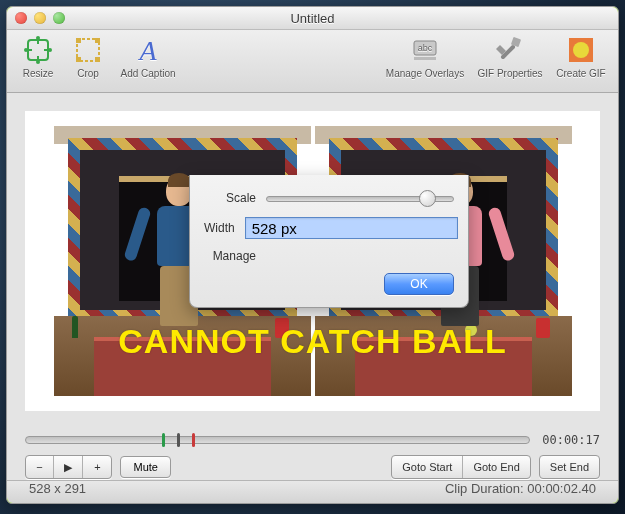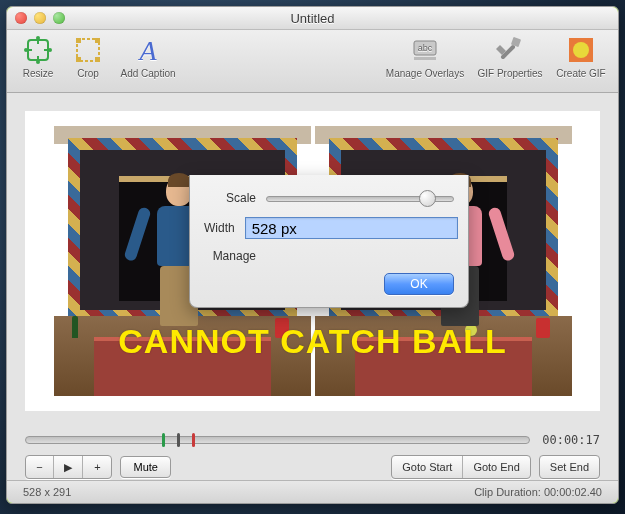--- a/index.html
+++ b/index.html
@@ -57,21 +57,21 @@
   .mark.playhead{left:30%;background:#555;}
   .mark.end{left:33%;background:#c83a3a;}
   .tcode{width:70px;text-align:right;font-family:Menlo,monospace;font-size:12px;color:#444;}
   
   .controls{position:absolute;left:18px;right:18px;top:360px;height:28px;display:flex;align-items:center;gap:8px;}
   .seg{display:flex;border:1px solid #9a9a9a;border-radius:4px;overflow:hidden;box-shadow:0 1px 0 #fff;background:linear-gradient(#fdfdfd,#e2e2e2);}
   .seg button{border:none;border-right:1px solid #b0b0b0;background:transparent;height:22px;min-width:28px;padding:0 10px;font-size:11px;cursor:pointer;color:#333;}
   .seg button:last-child{border-right:none;}
   .btn-single{border:1px solid #9a9a9a;border-radius:4px;background:linear-gradient(#fdfdfd,#e2e2e2);height:22px;padding:0 12px;font-size:11px;cursor:pointer;box-shadow:0 1px 0 #fff;}
   
-  .status{height:22px;background:linear-gradient(#e8e8e8,#d4d4d4);border-top:1px solid #b5b5b5;border-radius:0 0 6px 6px;display:flex;align-items:center;padding:0 16px;font-size:11px;color:#555;}
+  .status{height:22px;background:linear-gradient(#e8e8e8,#d4d4d4);border-top:1px solid #b5b5b5;border-radius:0 0 6px 6px;display:flex;align-items:flex-start;padding:0 22px;font-size:13px;color:#555;}
   .status .r{margin-left:auto;}
   
   .sheet{position:absolute;left:182px;top:82px;width:250px;background:linear-gradient(#f3f3f3,#e5e5e5);border:1px solid #9a9a9a;border-top:none;border-radius:0 0 8px 8px;box-shadow:0 6px 18px rgba(0,0,0,.35);padding:14px 14px 12px;z-index:50;}
   .sheet .row{display:flex;align-items:center;margin-bottom:10px;}
   .sheet label{width:52px;text-align:right;margin-right:10px;font-size:12px;color:#333;}
   .sheet input[type=text]{flex:1;height:20px;border:1px solid #8aa8d8;padding:0 6px;font-size:15px;background:#fff;outline:none;box-shadow:inset 0 1px 2px rgba(0,0,0,.1);}
   .sheet input.sel{background:#b8d4ff;border-color:#5a88c8;}
   .slider{flex:1;height:18px;position:relative;}
   .slider .bar{position:absolute;left:0;right:0;top:7px;height:4px;background:linear-gradient(#bcbcbc,#dedede);border:1px solid #989898;border-radius:3px;}
   .slider .knob{position:absolute;right:18px;top:1px;width:15px;height:15px;border-radius:50%;background:radial-gradient(circle at 30% 30%,#fff,#cfcfcf);border:1px solid #888;cursor:pointer;}

